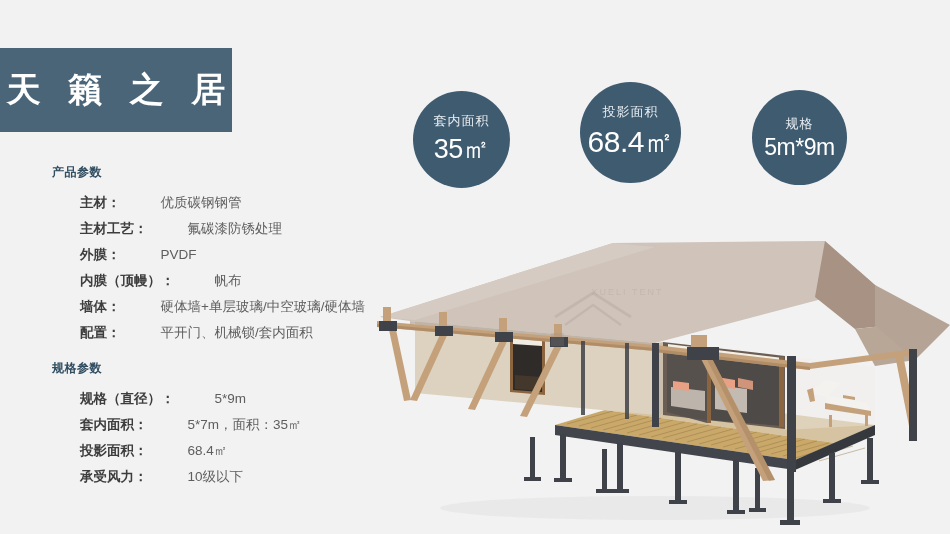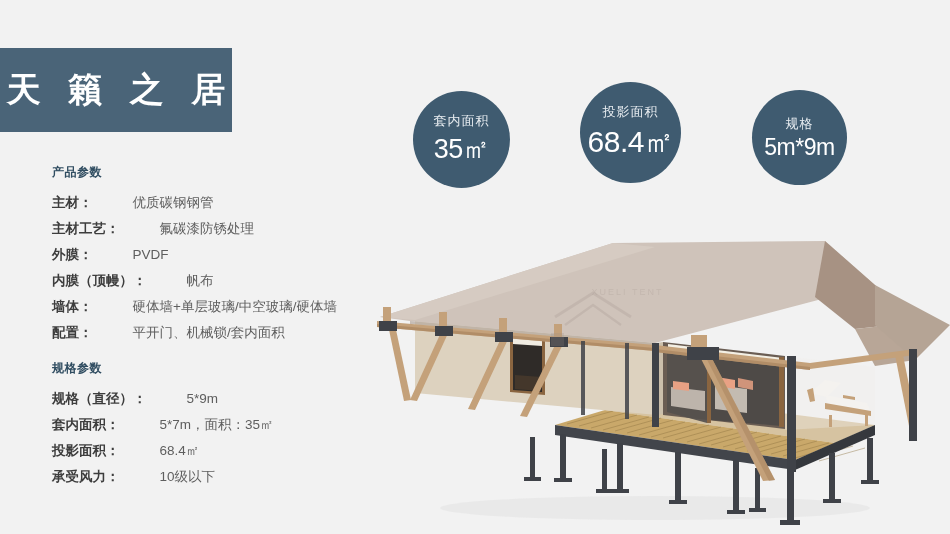--- a/index.html
+++ b/index.html
@@ -48,20 +48,21 @@
   }
   .spec-row {
     font-size: 13.5px;
     line-height: 26px;
     white-space: nowrap;
     color: #5b5b5b;
   }
   .spec-row .spec-label {
     font-weight: bold;
     color: #3d3d3d;
+    margin-left: 28px;
   }
   .spec-row .spec-value { color: #5e5e5e; margin-left: 40px; }
 
   
   .badge {
     position: absolute;
     border-radius: 50%;
     background: #3f5b70;
     display: flex;
     flex-direction: column;

